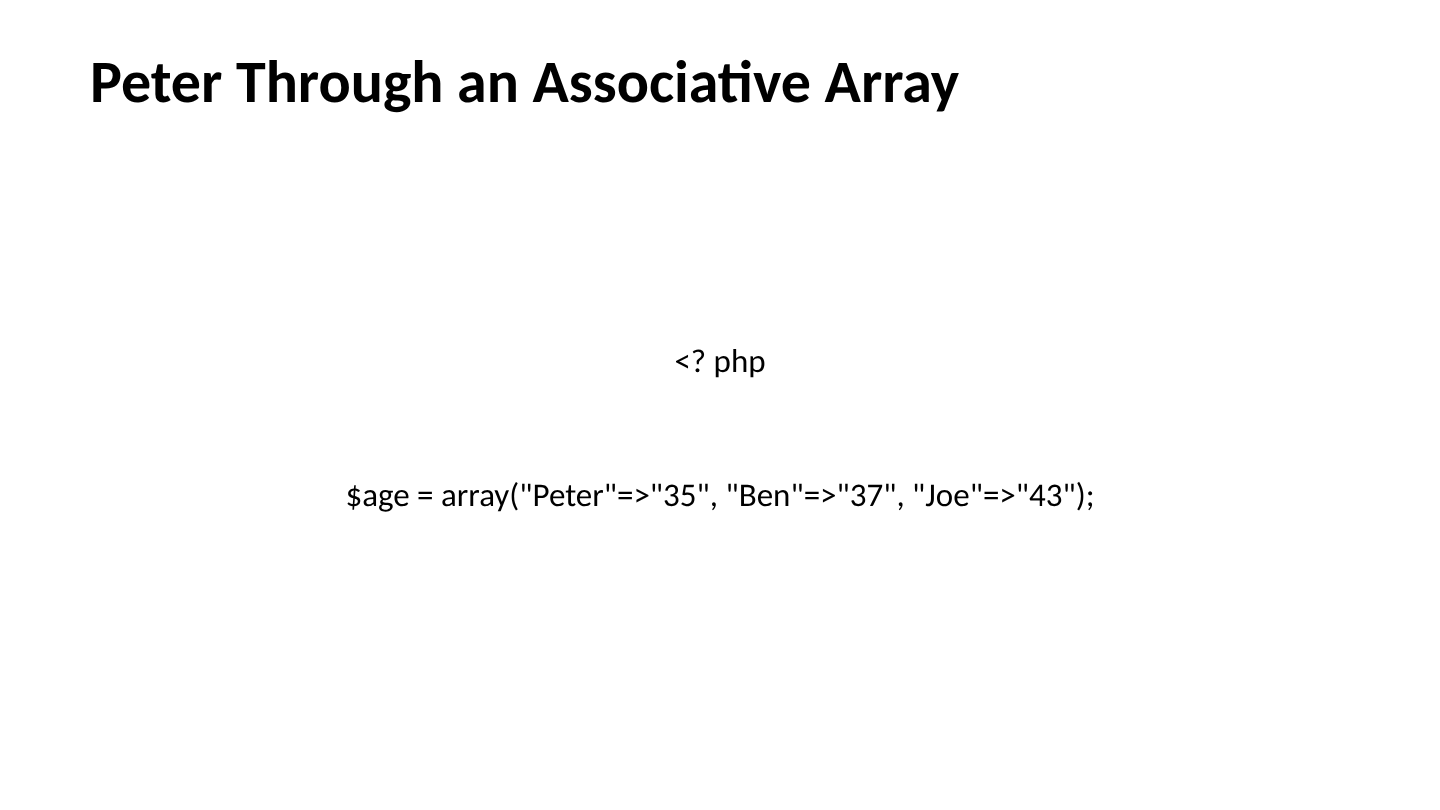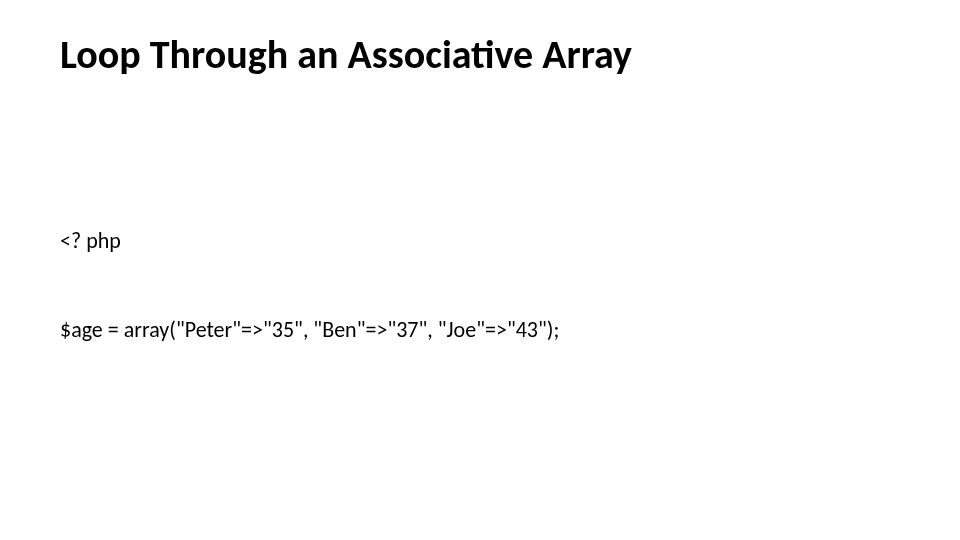--- a/index.html
+++ b/index.html
@@ -22,27 +22,28 @@
     letter-spacing: 0px;
   }
   .code {
     font-size: 22px;
     line-height: 1.35;
     font-family: "Calibri", "Segoe UI", Arial, sans-serif;
     white-space: pre;
   }
   .block {
     margin-bottom: 22px;
+    text-align: center;
   }
 </style>
 </head>
 <body>
 
 <div class="slide">
-  <h1 class="title">Loop Through an Associative Array</h1>
+  <h1 class="title">Peter Through an Associative Array</h1>
 
   <div class="code">
     <div class="block">
       <div>&lt;? php</div>
       <div>$age = array("Peter"=&gt;"35", "Ben"=&gt;"37", "Joe"=&gt;"43");</div>
     </div>
     <div>
       
       
       

